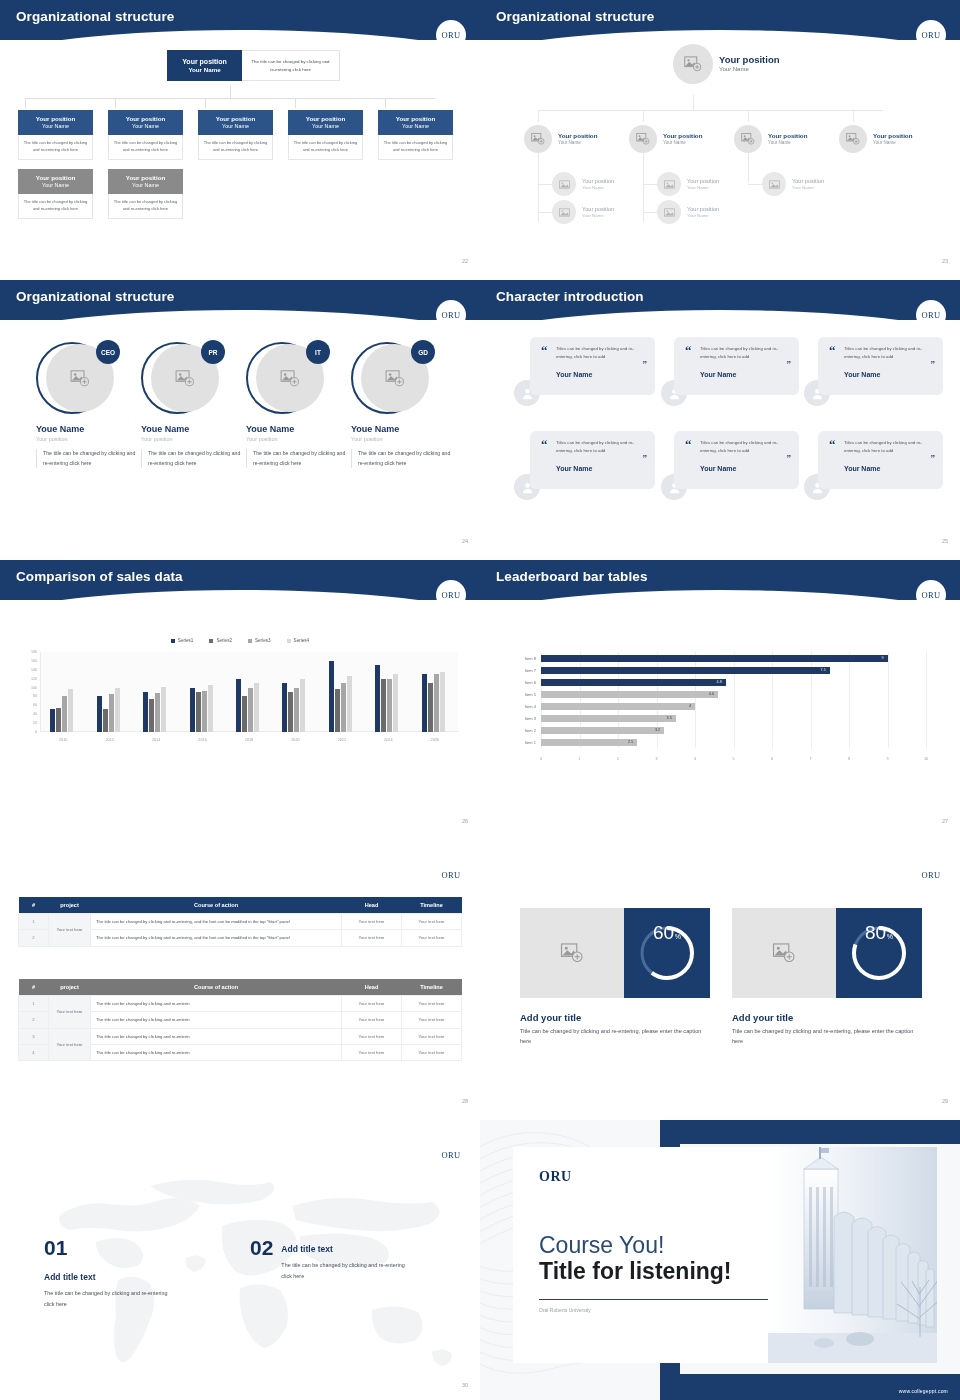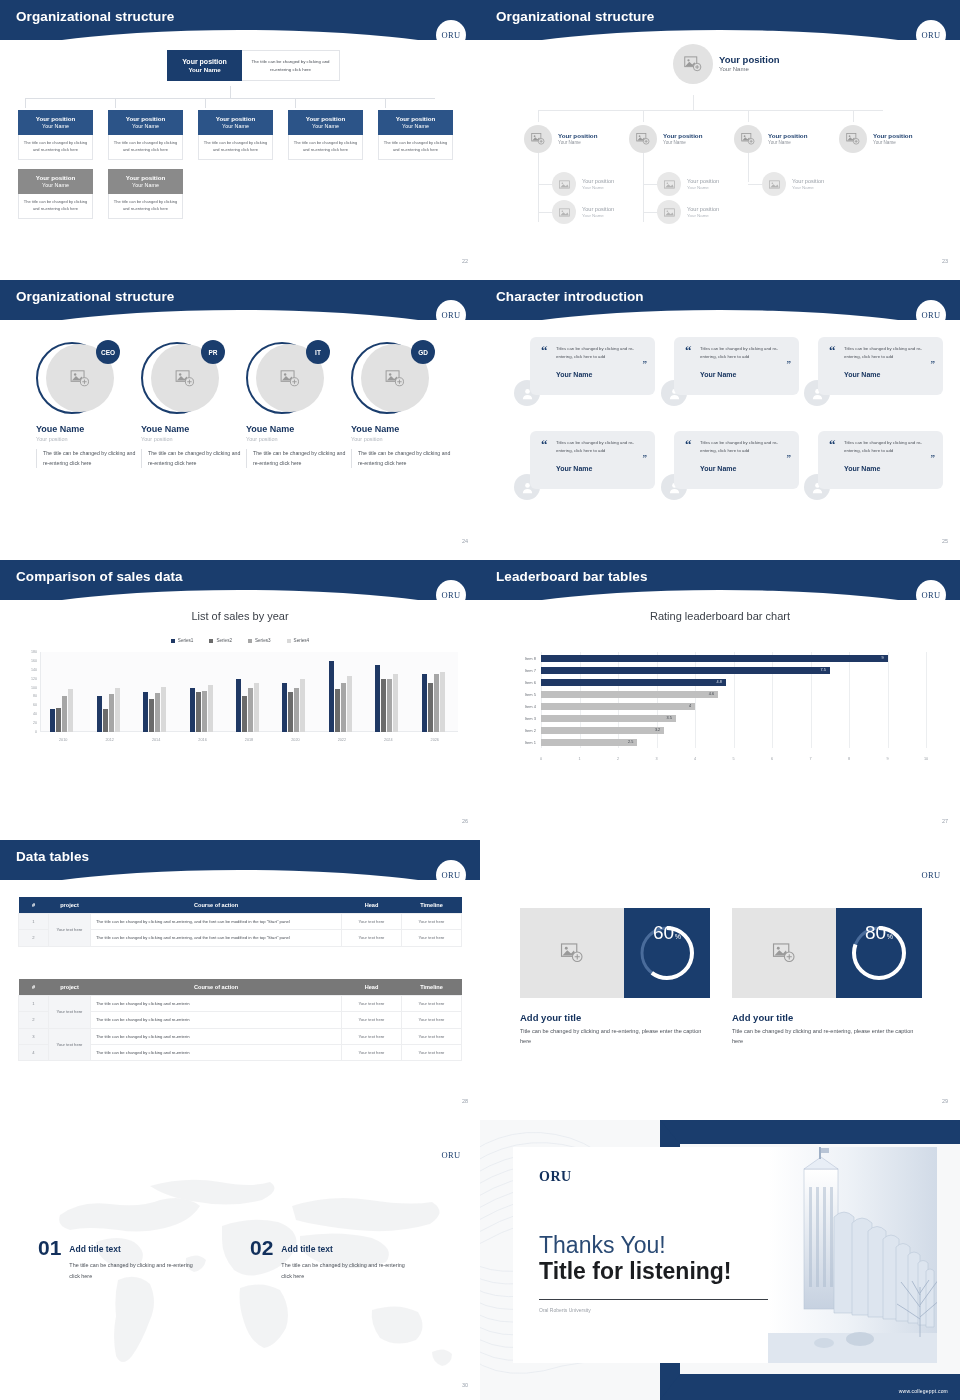--- a/index.html
+++ b/index.html
@@ -723,21 +723,20 @@
   <div class="gap"></div>
 
   <div class="slide">
     <div class="hdr">
       <div class="hdr-title">Comparison of sales data</div>
     </div>
     <div class="logo-badge">
       <span>ORU</span>
     </div>
 
-    <div class="chart-title">List of sales by year</div>
     <div class="legend" id="sales-legend">
         <div class="li">
           <span class="sw" style="background: rgb(31, 56, 100);"></span>
           <span>Series1</span>
         </div>
         <div class="li">
           <span class="sw" style="background: rgb(107, 107, 107);"></span>
           <span>Series2</span>
         </div>
         <div class="li">
@@ -830,21 +829,20 @@
   </div>
 
   <div class="slide right">
     <div class="hdr">
       <div class="hdr-title">Leaderboard bar tables</div>
     </div>
     <div class="logo-badge">
       <span>ORU</span>
     </div>
 
-    <div class="chart-title">Rating leaderboard bar chart</div>
     <div class="lb" id="lb-plot">
         <div class="track">
           <div class="gl" style="left: 0px;"></div>
           <div class="gl" style="left: 38.5px;"></div>
           <div class="gl" style="left: 77px;"></div>
           <div class="gl" style="left: 115.5px;"></div>
           <div class="gl" style="left: 154px;"></div>
           <div class="gl" style="left: 192.5px;"></div>
           <div class="gl" style="left: 231px;"></div>
           <div class="gl" style="left: 269.5px;"></div>
@@ -896,23 +894,20 @@
         <div class="rowlab" style="top: 18px;">Item 7</div>
         <div class="rowlab" style="top: 6px;">Item 8</div>
       </div>
 
     <div class="pgnum">27</div>
   </div>
 
   <div class="gap"></div>
 
   <div class="slide">
-    <div class="hdr">
-      <div class="hdr-title">Data tables</div>
-    </div>
     <div class="logo-badge">
       <span>ORU</span>
     </div>
 
     <table class="tbl navy" style="top:57px;">
       <thead>
         <tr>
           <th>#</th>
           <th>project</th>
           <th>Course of action</th>
@@ -1058,21 +1053,21 @@
           <path d="M240 128 Q262 120 280 130 Q292 148 286 168 Q276 186 264 188 Q250 182 244 162 Q238 144 240 128 Z"></path>
           <path d="M292 46 Q330 34 370 40 Q408 46 432 42 Q448 52 430 64 Q396 74 356 70 Q318 66 296 60 Z"></path>
           <path d="M300 76 Q340 70 372 78 Q396 88 386 102 Q360 112 330 106 Q304 98 300 86 Z"></path>
           <path d="M372 150 Q398 142 418 152 Q428 168 416 180 Q396 188 380 178 Q370 164 372 150 Z"></path>
           <path d="M432 192 Q444 186 452 194 Q452 204 442 206 Q432 202 432 192 Z"></path>
           <path d="M186 98 Q198 92 206 100 Q204 110 194 112 Q184 108 186 98 Z"></path>
         </g>
       </svg>
     </div>
 
-    <div class="numblk" style="left:38px; top:118px;">
+    <div class="numblk" style="left:44px; top:118px;flex-direction:column;">
       <div class="big">01</div>
       <div>
         <div class="tt">Add title text</div>
         <div class="dd">The title can be changed by clicking and re-entering click here</div>
       </div>
     </div>
 
     <div class="numblk" style="left:250px; top:118px;">
       <div class="big">02</div>
       <div>
@@ -1103,21 +1098,21 @@
       <div class="ty-navy-bl"></div>
       <svg width="480" height="280" viewBox="0 0 480 280" style="position:absolute;inset:0;">
         <polygon points="180,0 480,0 480,24 200,24" fill="#1A3D6D"></polygon>
         <polygon points="200,254 480,254 480,280 180,280" fill="#1A3D6D"></polygon>
         <polygon points="180,0 200,24 200,254 180,280" fill="#1A3D6D"></polygon>
       </svg>
 
       <div class="ty-card">
         <div class="ty-left">
           <div class="ty-logo">ORU</div>
-          <div class="ty-h1">Thanks You!</div>
+          <div class="ty-h1">Course You!</div>
           <div class="ty-h2">Title for listening!</div>
           <div class="ty-rule"></div>
           <div class="ty-sub">Oral Roberts University</div>
         </div>
         <div class="ty-photo">
           <svg width="175" height="216" viewBox="0 0 175 216">
             <defs>
               <linearGradient id="skyg" x1="0" y1="0" x2="1" y2="0">
                 <stop offset="0%" stop-color="#ffffff"></stop>
                 <stop offset="45%" stop-color="#eef2f7"></stop>

